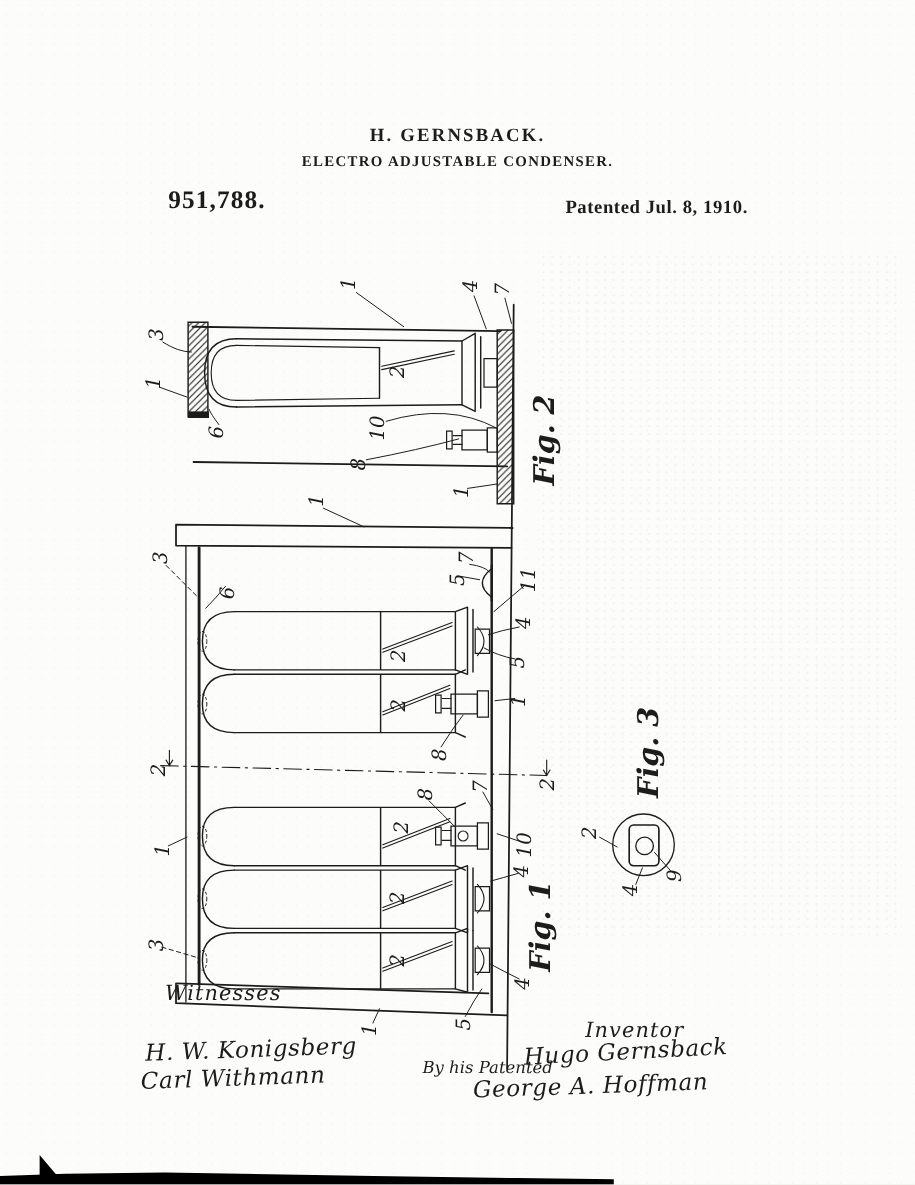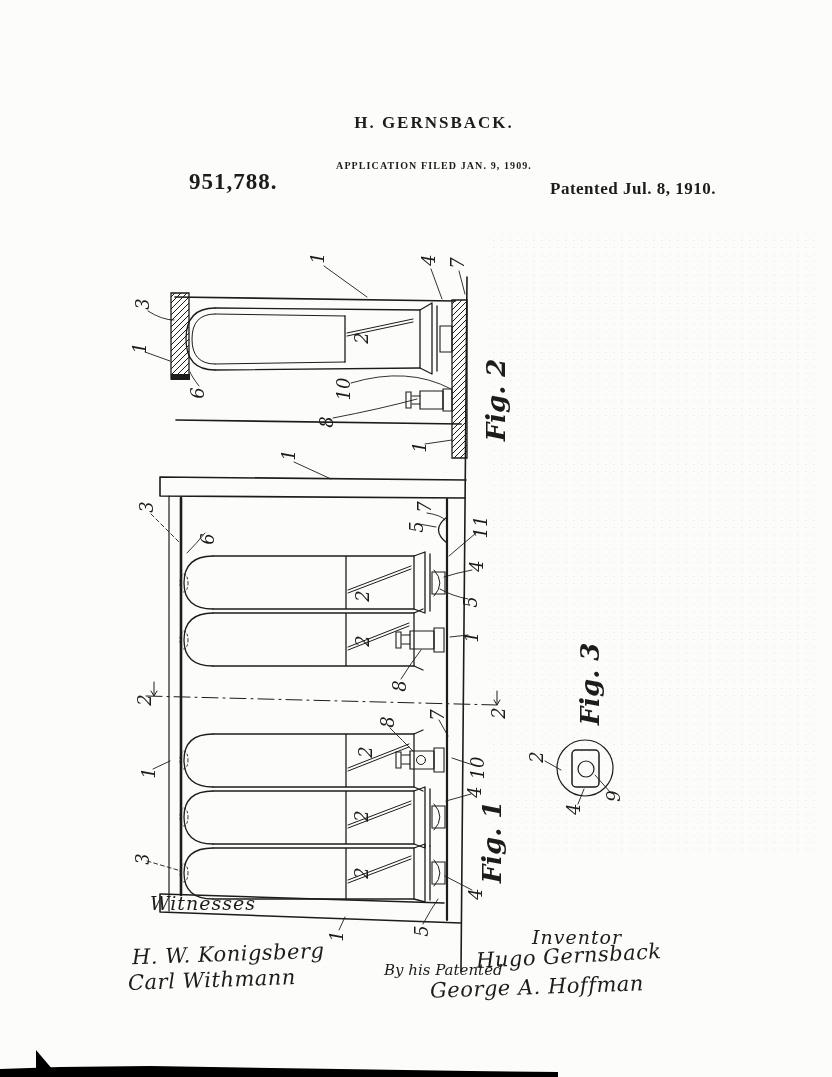--- a/index.html
+++ b/index.html
@@ -4,21 +4,21 @@
 <style>
   html,body{margin:0;padding:0;background:#e8e8e4;}
   .page{position:relative;width:832px;height:1077px;background:#fcfcfa;
         font-family:"Liberation Serif", serif;color:#1c1c1c;overflow:hidden;margin:0 auto;}
   .texture{position:absolute;inset:0;pointer-events:none;
         background-image:radial-gradient(rgba(40,40,40,0.10) 0.6px, transparent 1.1px);
         background-size:11px 9px;opacity:.35;}
   .texture2{position:absolute;left:490px;top:230px;width:330px;height:620px;pointer-events:none;
         background-image:radial-gradient(rgba(40,40,40,0.16) 0.7px, transparent 1.2px);
         background-size:8px 7px;opacity:.35;}
-  .abs{position:absolute;padding-left:36px;}
+  .abs{position:absolute;}
   .hdr{left:0;right:0;text-align:center;font-weight:bold;white-space:nowrap;}
   .hdr-name{top:113px;font-size:17px;letter-spacing:2px;}
   .hdr-title{top:139px;font-size:13.5px;letter-spacing:1.2px;}
   .hdr-app{top:160px;font-size:10px;letter-spacing:1.1px;}
   .patnum{left:153px;top:169px;font-size:23px;font-weight:bold;letter-spacing:1px;font-family:Liberation Serif, serif;}
   .patdate{left:514px;top:179px;font-size:17px;font-weight:bold;letter-spacing:0.5px;}
   .ref{position:absolute;font-family:"DejaVu Serif", serif;font-style:italic;font-size:18px;
        line-height:1;transform:translate(-50%,-50%) rotate(-90deg);white-space:nowrap;}
   .figcap{position:absolute;font-family:"DejaVu Serif", serif;font-style:italic;font-weight:bold;
        font-size:26px;line-height:1;transform:translate(-50%,-50%) rotate(-90deg);white-space:nowrap;}
@@ -29,21 +29,21 @@
   svg.art *{vector-effect:non-scaling-stroke;}
 </style>
 </head>
 <body>
 
 <div class="page">
   <div class="texture"></div>
   <div class="texture2"></div>
 
   <div class="abs hdr hdr-name">H. GERNSBACK.</div>
-  <div class="abs hdr hdr-app">APPLICATION FILED JAN. 9, 1909.</div>
+  <div class="abs hdr hdr-title">ELECTRO ADJUSTABLE CONDENSER.</div>
   <div class="abs patnum">951,788.</div>
   <div class="abs patdate">Patented Jul. 8, 1910.</div>
 
   <svg class="art" width="832" height="1077" viewBox="0 0 832 1077" fill="none" stroke="#1c1c1c" stroke-width="1.3" stroke-linecap="round">
     <defs>
       <pattern id="hatch" patternUnits="userSpaceOnUse" width="6" height="6">
         <path d="M0,6 L6,0" stroke="#1c1c1c" stroke-width="1"></path>
         <path d="M-1.5,1.5 L1.5,-1.5 M4.5,7.5 L7.5,4.5" stroke="#1c1c1c" stroke-width="1"></path>
       </pattern>
     </defs>

